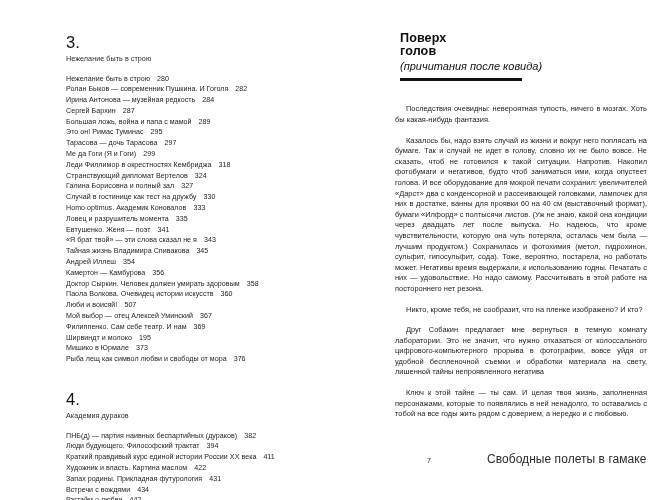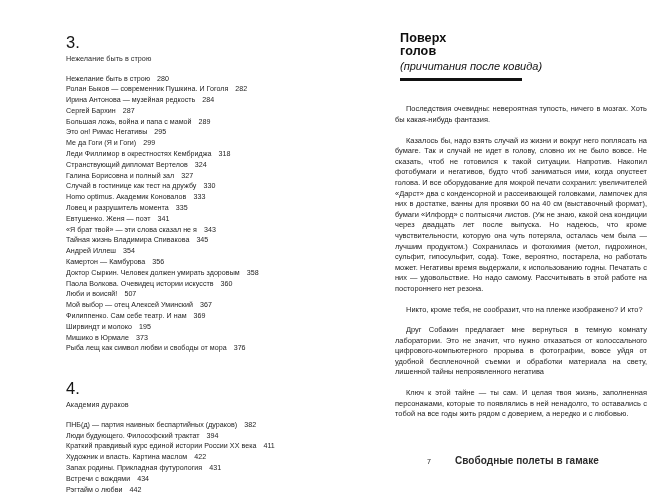--- a/index.html
+++ b/index.html
@@ -124,44 +124,44 @@
     display: flex;
     align-items: baseline;
   }
   .folio {
     font-size: 7.1px;
     color: #2b2b2b;
     width: 46px;
     text-align: right;
   }
   .running-head {
-    font-size: 10px;
+    font-size: 12px;
     color: #2b2b2b;
-    margin-left: 24px;
+    margin-left: 56px;
     letter-spacing: .05px;
-    font-weight: bold;
   }
 </style>
 </head>
 <body>
 
 <div class="page">
 
   <div class="toc-col">
 
     <div class="toc-section">
       <div class="sec-number">3.</div>
       <div class="sec-subtitle">Нежелание быть в строю</div>
       <ul class="toc-list">
         <li class="toc-entry"><span>Нежелание быть в строю</span><span class="pg">280</span></li>
         <li class="toc-entry"><span>Ролан Быков — современник Пушкина. И Гоголя</span><span class="pg">282</span></li>
         <li class="toc-entry"><span>Ирина Антонова — музейная редкость</span><span class="pg">284</span></li>
         <li class="toc-entry"><span>Сергей Бархин</span><span class="pg">287</span></li>
         <li class="toc-entry"><span>Большая ложь, война и папа с мамой</span><span class="pg">289</span></li>
-        <li class="toc-entry"><span>Это он! Римас Негативы</span><span class="pg">295</span></li>
+        <li class="toc-entry"><span>Это он! Римас Туминас</span><span class="pg">295</span></li>
+        <li class="toc-entry"><span>Тарасова — дочь Тарасова</span><span class="pg">297</span></li>
         <li class="toc-entry"><span>Ме да Гоги (Я и Гоги)</span><span class="pg">299</span></li>
         <li class="toc-entry"><span>Леди Филлимор в окрестностях Кембриджа</span><span class="pg">318</span></li>
         <li class="toc-entry"><span>Странствующий дипломат Вертелов</span><span class="pg">324</span></li>
         <li class="toc-entry"><span>Галина Борисовна и полный зал</span><span class="pg">327</span></li>
         <li class="toc-entry"><span>Случай в гостинице как тест на дружбу</span><span class="pg">330</span></li>
         <li class="toc-entry"><span>Homo optimus. Академик Коновалов</span><span class="pg">333</span></li>
         <li class="toc-entry"><span>Ловец и разрушитель момента</span><span class="pg">335</span></li>
         <li class="toc-entry"><span>Евтушенко. Женя — поэт</span><span class="pg">341</span></li>
         <li class="toc-entry"><span>«Я брат твой» — эти слова сказал не я</span><span class="pg">343</span></li>
         <li class="toc-entry"><span>Тайная жизнь Владимира Спивакова</span><span class="pg">345</span></li>

